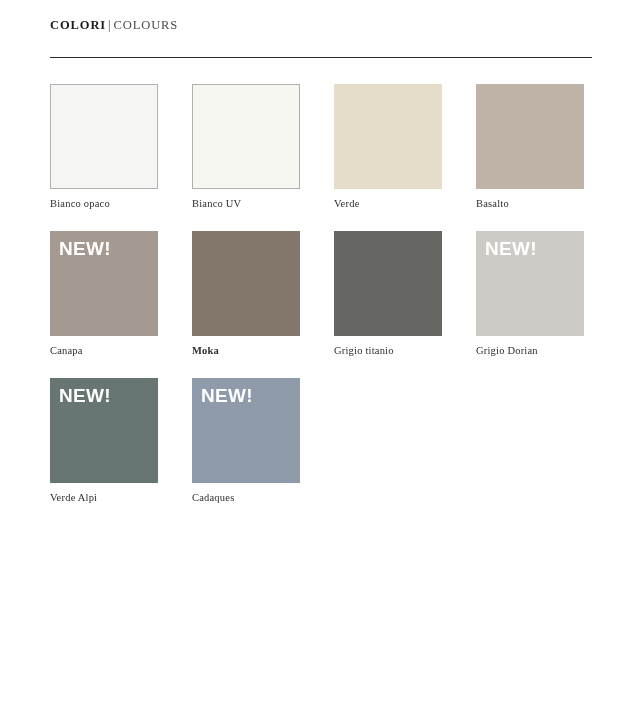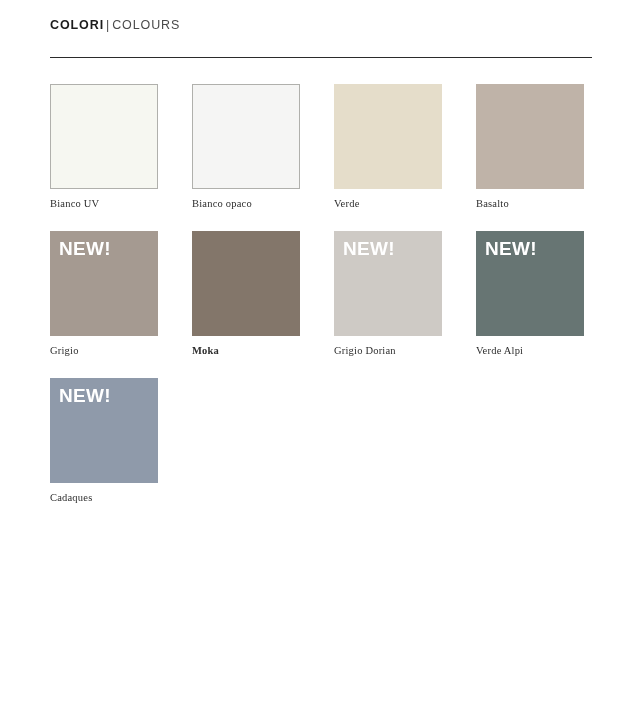--- a/index.html
+++ b/index.html
@@ -21,21 +21,21 @@
     box-sizing: border-box;
     padding: 0;
   }
   .header {
     position: absolute;
     left: 50px;
     top: 18px;
     width: 542px;
   }
   .header-title {
-    font-family: Liberation Sans, sans-serif;
+    font-family: Liberation Serif, serif;
     font-size: 12.5px;
     letter-spacing: 0.9px;
     color: #1c1c1c;
     white-space: nowrap;
   }
   .header-title .t-bold {
     font-weight: bold;
   }
   .header-title .t-sep {
     font-weight: normal;
@@ -105,44 +105,48 @@
   <div class="header">
     <div class="header-title">
       <span class="t-bold">COLORI</span><span class="t-sep">|</span><span class="t-light">COLOURS</span>
     </div>
   </div>
 
   <div class="header-rule" style="border-top-color: rgb(43, 43, 43);"></div>
 
   <div class="grid">
       <div class="swatch-cell">
+        <div class="swatch-chip bordered" style="background-color: rgb(245, 245, 244); border-color: rgb(176, 176, 172);"></div>
+        <div class="swatch-label" style="color: rgb(46, 46, 46);">Bianco opaco</div>
+      </div>
+      <div class="swatch-cell">
         <div class="swatch-chip bordered" style="background-color: rgb(246, 247, 241); border-color: rgb(176, 176, 172);"></div>
         <div class="swatch-label" style="color: rgb(46, 46, 46);">Bianco UV</div>
-      </div>
-      <div class="swatch-cell">
-        <div class="swatch-chip bordered" style="background-color: rgb(245, 245, 244); border-color: rgb(176, 176, 172);"></div>
-        <div class="swatch-label" style="color: rgb(46, 46, 46);">Bianco opaco</div>
       </div>
       <div class="swatch-cell">
         <div class="swatch-chip" style="background-color: rgb(229, 221, 202);"></div>
         <div class="swatch-label" style="color: rgb(46, 46, 46);">Verde</div>
       </div>
       <div class="swatch-cell">
         <div class="swatch-chip" style="background-color: rgb(191, 179, 168);"></div>
         <div class="swatch-label" style="color: rgb(46, 46, 46);">Basalto</div>
       </div>
       <div class="swatch-cell">
         <div class="swatch-chip" style="background-color: rgb(165, 154, 145);">
           <div class="swatch-badge" style="color: rgb(255, 255, 255);">NEW!</div>
         </div>
-        <div class="swatch-label" style="color: rgb(46, 46, 46);">Grigio</div>
+        <div class="swatch-label" style="color: rgb(46, 46, 46);">Canapa</div>
       </div>
       <div class="swatch-cell">
         <div class="swatch-chip" style="background-color: rgb(131, 118, 106);"></div>
         <div class="swatch-label" style="color: rgb(46, 46, 46); font-weight: bold;">Moka</div>
+      </div>
+      <div class="swatch-cell">
+        <div class="swatch-chip" style="background-color: rgb(102, 102, 99);"></div>
+        <div class="swatch-label" style="color: rgb(46, 46, 46);">Grigio titanio</div>
       </div>
       <div class="swatch-cell">
         <div class="swatch-chip" style="background-color: rgb(206, 202, 197);">
           <div class="swatch-badge" style="color: rgb(255, 255, 255);">NEW!</div>
         </div>
         <div class="swatch-label" style="color: rgb(46, 46, 46);">Grigio Dorian</div>
       </div>
       <div class="swatch-cell">
         <div class="swatch-chip" style="background-color: rgb(103, 117, 115);">
           <div class="swatch-badge" style="color: rgb(255, 255, 255);">NEW!</div>

